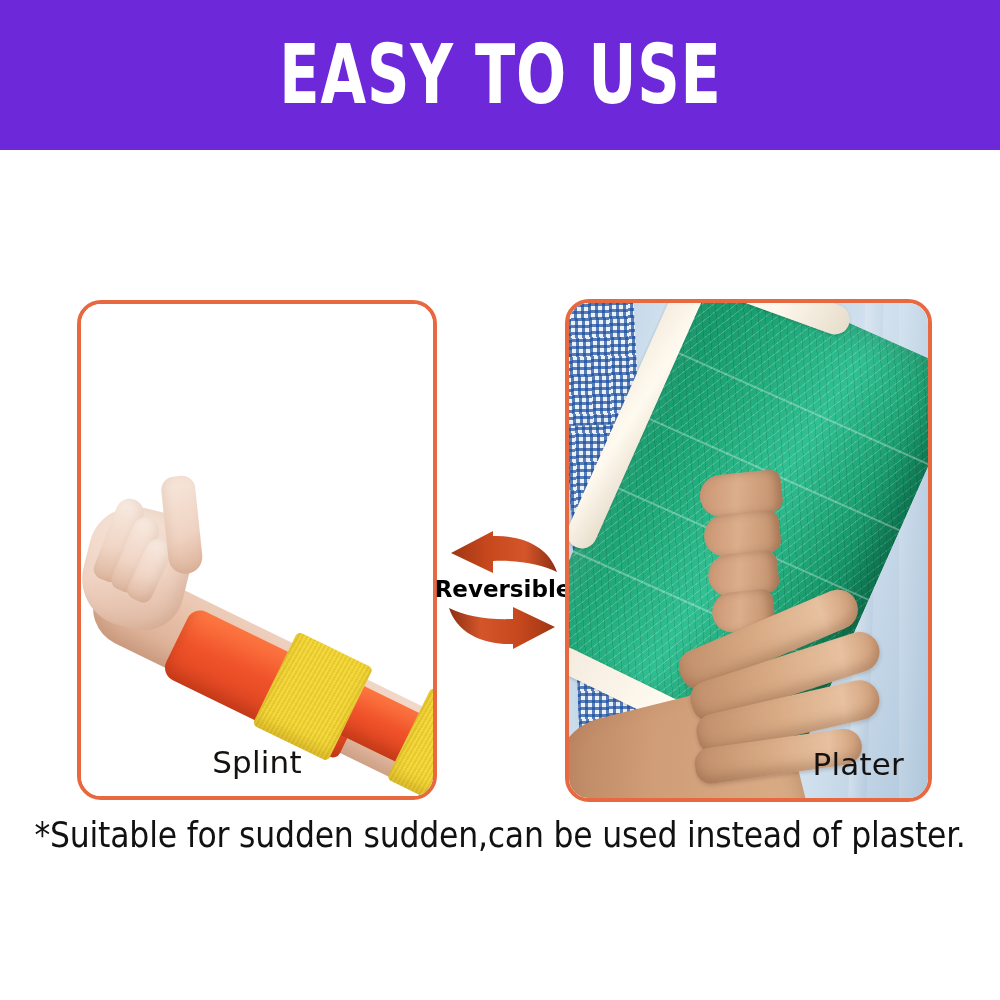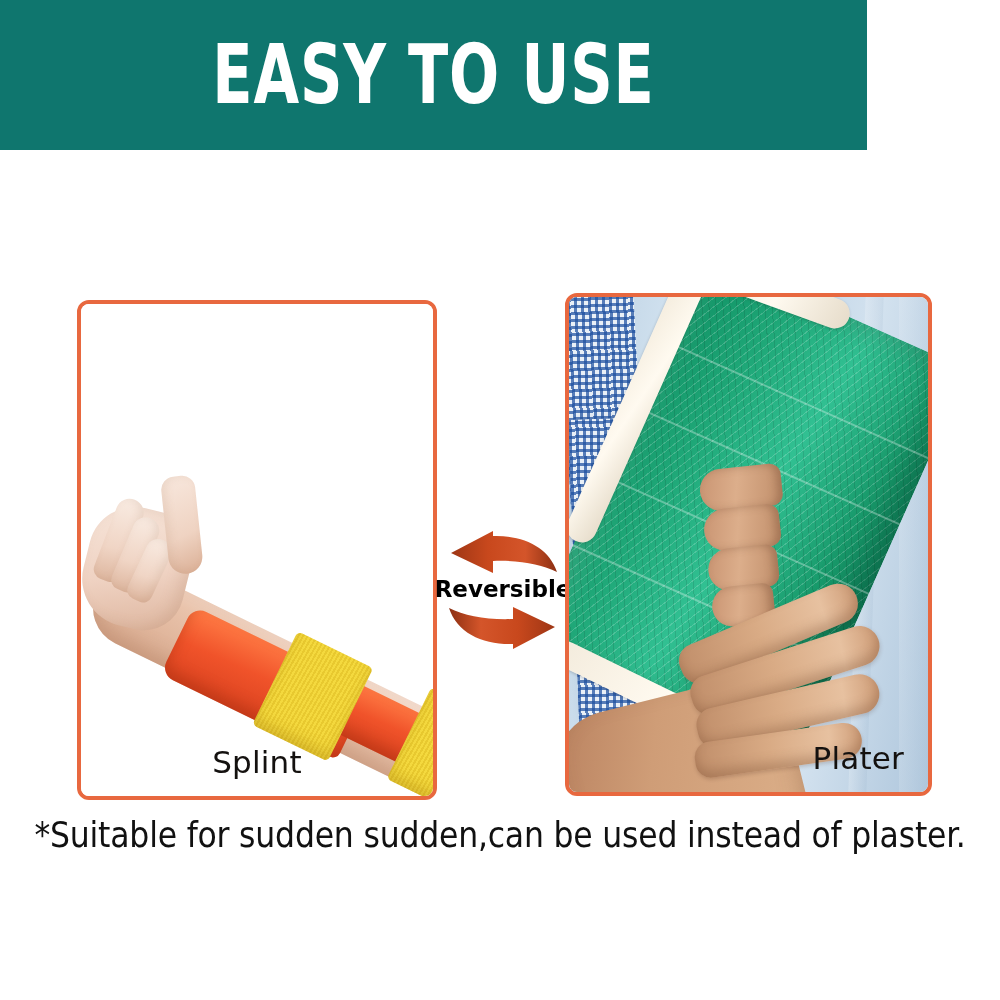--- a/index.html
+++ b/index.html
@@ -13,23 +13,23 @@
     height: 1000px;
     overflow: hidden;
     font-family: "Liberation Sans", sans-serif;
     position: relative;
   }
 
   
   .banner {
     position: absolute;
     left: 0; top: 0;
-    width: 867px;
+    width: 1000px;
     height: 150px;
-    background: #0f766e;
+    background: #6d28d9;
     display: flex;
     align-items: center;
     justify-content: center;
   }
   .banner-title {
     color: #ffffff;
     font-family: "DejaVu Sans Condensed", "Liberation Sans Narrow", "Liberation Sans", sans-serif;
     font-weight: 700;
     font-size: 82px;
     line-height: 1;
@@ -44,27 +44,27 @@
   .compare {
     position: absolute;
     left: 0; top: 150px;
     width: 1000px;
     height: 850px;
   }
 
   .card {
     position: absolute;
     border: 4px solid #E8683F;
-    border-radius: 12px;
+    border-radius: 24px;
     overflow: hidden;
     background: #ffffff;
     box-sizing: border-box;
   }
   .card-left  { left: 77px;  top: 150px; width: 360px; height: 500px; }
-  .card-right { left: 565px; top: 143px; width: 367px; height: 503px; padding-left: 8px; }
+  .card-right { left: 565px; top: 149px; width: 367px; height: 503px; padding-left: 8px; }
 
   .card-label {
     position: absolute;
     bottom: 16px;
     font-size: 31px;
     color: #14110f;
     font-family: "DejaVu Sans", sans-serif;
     letter-spacing: 0.2px;
     z-index: 40;
     white-space: nowrap;

